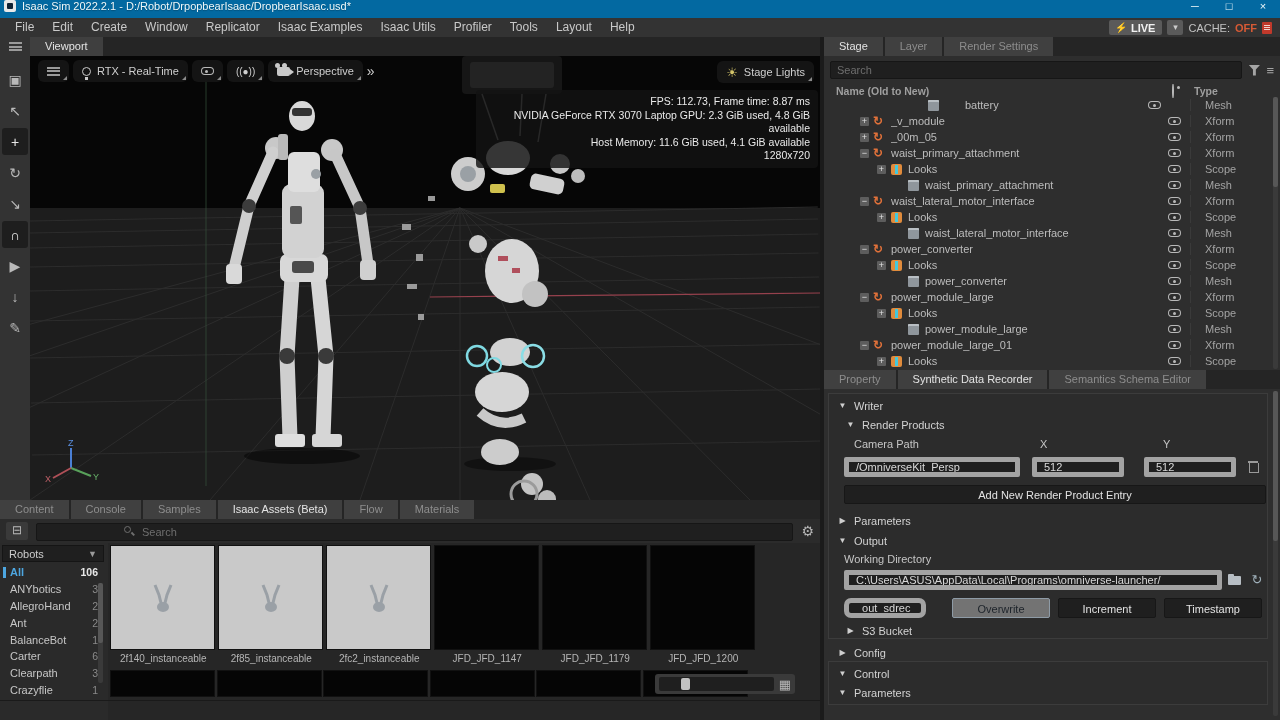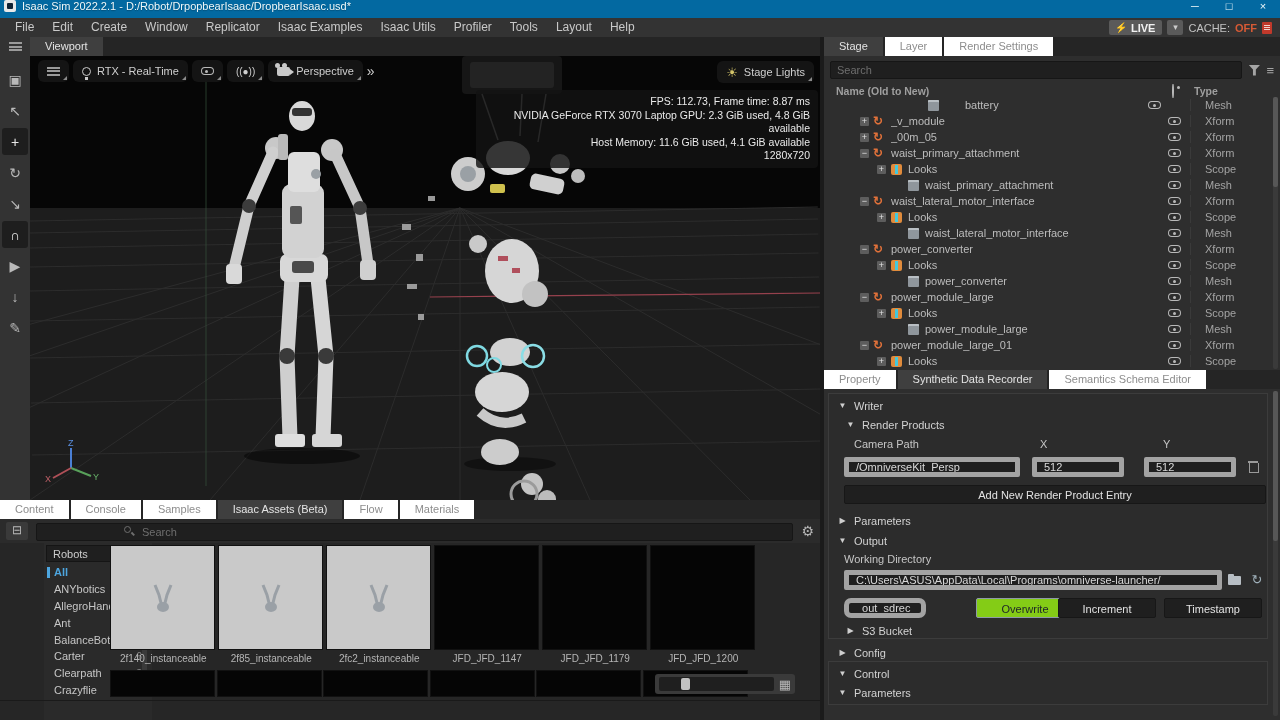--- a/index.html
+++ b/index.html
@@ -30,21 +30,21 @@
     line-height:14px; color:#ccc; font-size:9px; }
   .cache-label { color:#c2c2c2; font-size:11px; }
   .cache-value { color:#d65a35; font-size:11px; font-weight:bold; }
   .cache-doc { width:10px; height:12px; background:#c0392b; border-radius:1px; position:relative; }
   .cache-doc::after { content:""; position:absolute; left:2px; top:3px; width:6px; height:1px;
     background:#f1d4cf; box-shadow:0 2px 0 #f1d4cf, 0 4px 0 #f1d4cf; }
 
   
   #viewport-region { position:absolute; left:0; top:37px; width:820px; height:463px; }
   .tabbar { display:flex; background:#252525; height:19px; font-size:11px; color:#8d8d8d; }
-  .tab { padding:0 15px; line-height:19px; background:#ffffff; margin-right:2px; white-space:nowrap; }
+  .tab { padding:0 15px; line-height:19px; background:#404040; margin-right:2px; white-space:nowrap; }
   .tab.active { background:#3f3f3f; color:#e3e3e3; }
   #vp-tabbar { position:absolute; left:0; top:0; width:820px; }
   .hamb-box { width:30px; background:#333; display:flex; align-items:center; justify-content:center; }
   .hamb { width:13px; height:9px; border-top:2px solid #9a9a9a; border-bottom:2px solid #9a9a9a;
     background:linear-gradient(#9a9a9a,#9a9a9a) center/13px 2px no-repeat; }
 
   #left-toolbar { position:absolute; left:0; top:19px; width:30px; height:444px; background:#333;
     display:flex; flex-direction:column; align-items:center; padding-top:10px; gap:4px; }
   .tool { width:26px; height:27px; display:flex; align-items:center; justify-content:center;
     color:#b9b9b9; font-size:14px; border-radius:3px; }
@@ -118,21 +118,21 @@
   #insp-tabbar { position:absolute; left:0; top:0; width:456px; }
   #insp-body { position:absolute; left:4px; top:21px; width:440px; height:327px; font-size:11px; color:#d2d2d2; }
   .group-box { position:absolute; left:0; width:440px; border:1px solid #3c3c3c; background:#2c2c2c; }
   .sec-row { display:flex; align-items:center; gap:7px; height:19px; }
   .tri { font-size:8px; color:#cfcfcf; width:9px; text-align:center; }
   .flabel { color:#c6c6c6; }
   .field { background:#1f1f1f; border:5px solid #a3a3a3; border-radius:2px; height:20px; color:#d8d8d8;
     font-size:11px; padding:0 7px; outline:none; font-family:"Liberation Sans",sans-serif; }
   .btn { background:#1f1f1f; border:1px solid #171717; border-radius:2px; color:#e2e2e2; font-size:11px;
     text-align:center; line-height:19px; }
-  .btn.sel { background:#84cc16; color:#1d232a; border-color:#8e9ba6;margin-left:24px; }
+  .btn.sel { background:#737373; color:#1d232a; border-color:#8e9ba6; }
   .trash { width:18px; height:20px; background:#3a3a3a; border-radius:2px; position:relative; }
   .trash::before { content:""; position:absolute; left:5px; top:6px; width:8px; height:9px;
     border:1px solid #9a9a9a; border-top:none; }
   .trash::after { content:""; position:absolute; left:4px; top:4px; width:10px; height:1.5px; background:#9a9a9a; }
   .folder-btn { width:18px; height:18px; position:relative; }
   .folder-btn::before { content:""; position:absolute; left:2px; top:5px; width:13px; height:9px;
     background:#b7bec4; border-radius:1px; }
   .folder-btn::after { content:""; position:absolute; left:2px; top:3px; width:6px; height:3px;
     background:#b7bec4; border-radius:1px 1px 0 0; }
   .refresh-btn { width:18px; height:18px; color:#9fb0ba; font-size:13px; text-align:center; line-height:18px; }
@@ -145,21 +145,21 @@
   .treefilter-btn { width:22px; height:18px; background:#3a3a3a; border-radius:2px; color:#b9b9b9;
     text-align:center; line-height:17px; font-size:12px; }
   #assets-search { position:relative; flex:1; height:18px; }
   #assets-search input { width:100%; }
   .mag { position:absolute; left:88px; top:4px; width:7px; height:7px; border:1.5px solid #6e6e6e;
     border-radius:50%; }
   .mag::after { content:""; position:absolute; left:6px; top:6px; width:4px; height:1.5px;
     background:#6e6e6e; transform:rotate(45deg); }
   .gear { color:#b5b5b5; font-size:14px; }
 
-  #robots-list { position:absolute; left:0; top:43px; width:108px; height:177px; background:#2a2a2a;margin-left:44px; }
+  #robots-list { position:absolute; left:0; top:43px; width:108px; height:177px; background:#2a2a2a; }
   #robots-dd { position:absolute; left:2px; top:2px; width:102px; height:17px; background:#1f1f1f;
     border:1px solid #151515; color:#cccccc; font-size:11px; display:flex; align-items:center;
     padding:0 6px; justify-content:space-between; }
   #robots-rows { position:absolute; left:2px; top:21px; width:102px; }
   .cat-row { display:flex; align-items:center; height:16.8px; font-size:11px; color:#c6c6c6;
     padding:0 6px 0 8px; position:relative; }
   .cat-row .cnt { margin-left:auto; color:#8a8a8a; font-size:10.5px; }
   .cat-row.active { color:#4da6e0; font-weight:bold; }
   .cat-row.active .cnt { color:#e8e8e8; }
   .cat-row.active::before { content:""; position:absolute; left:1px; top:3px; width:3px; height:11px;

